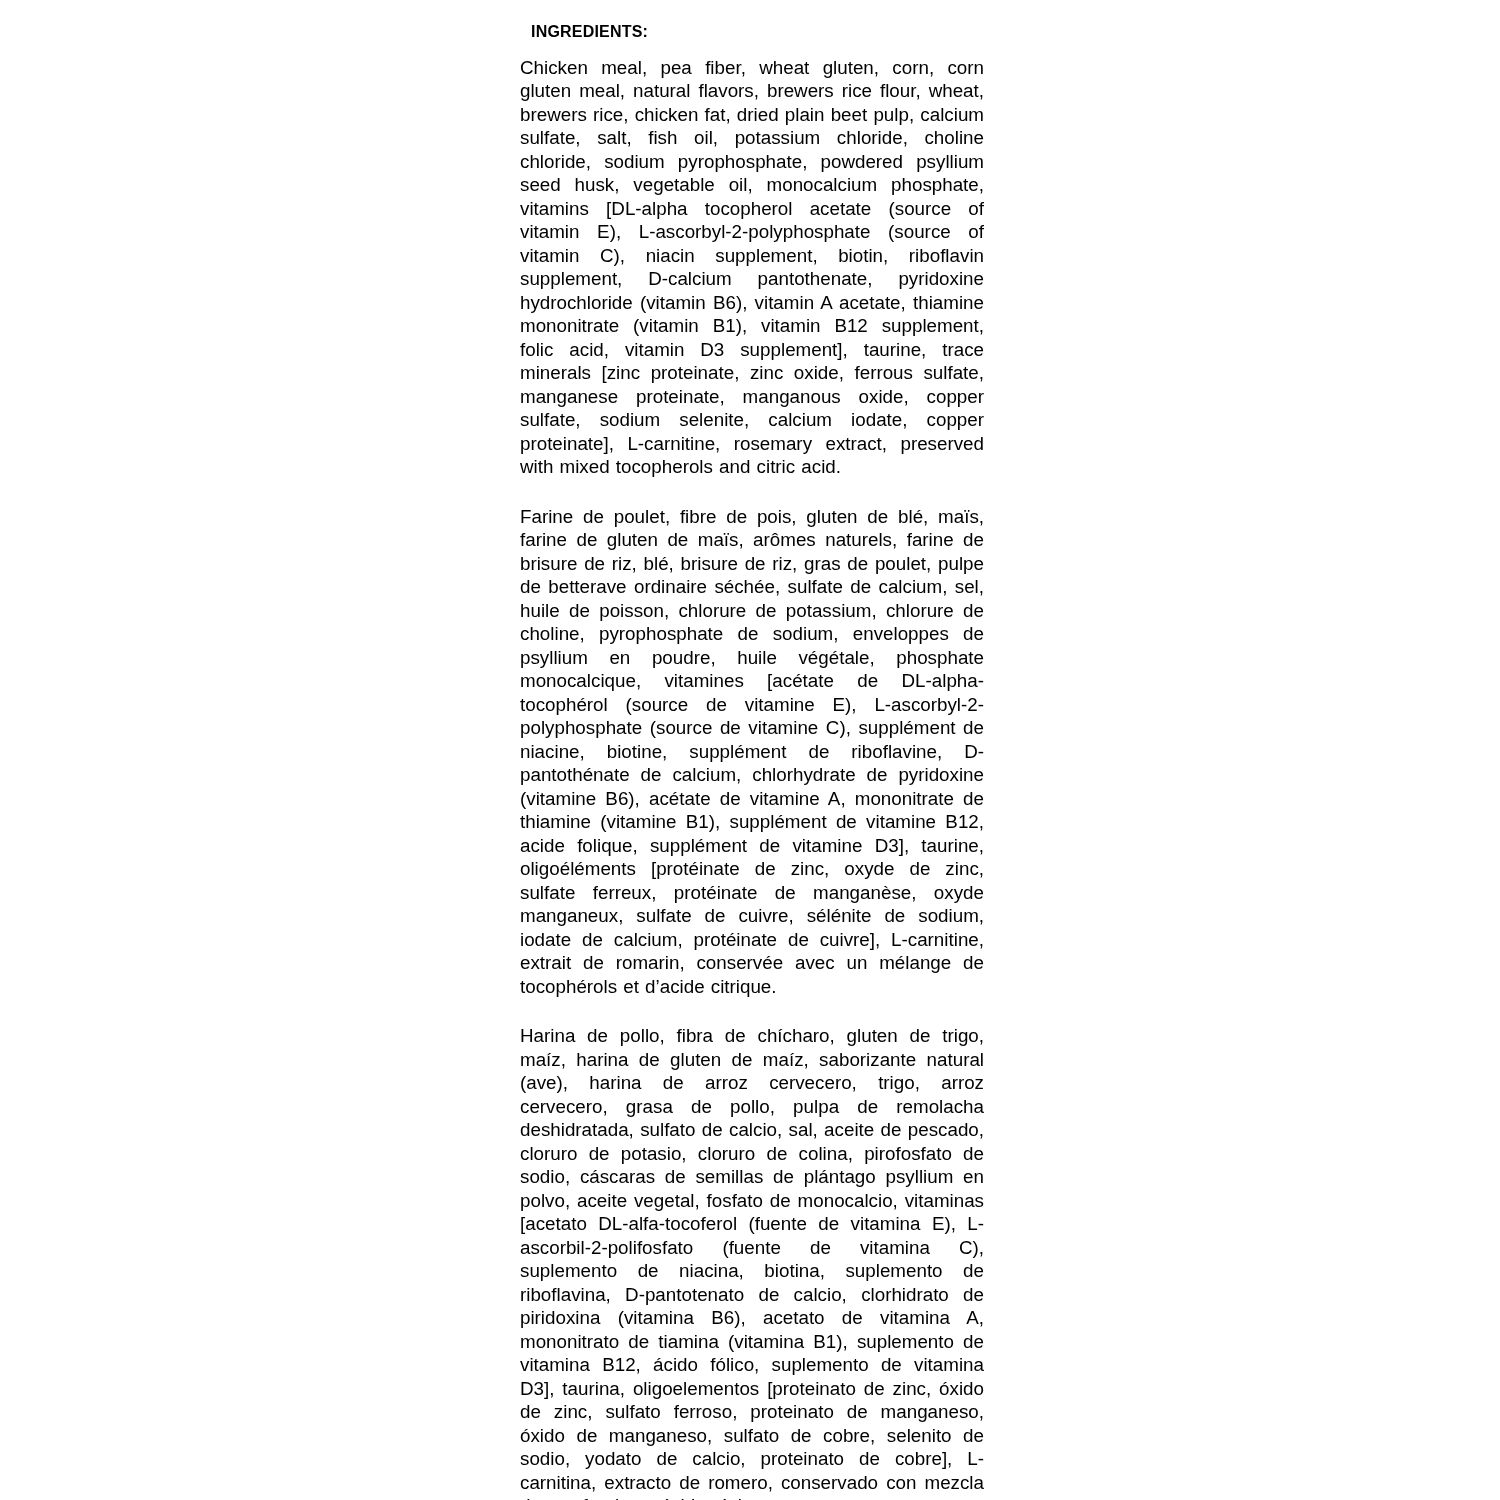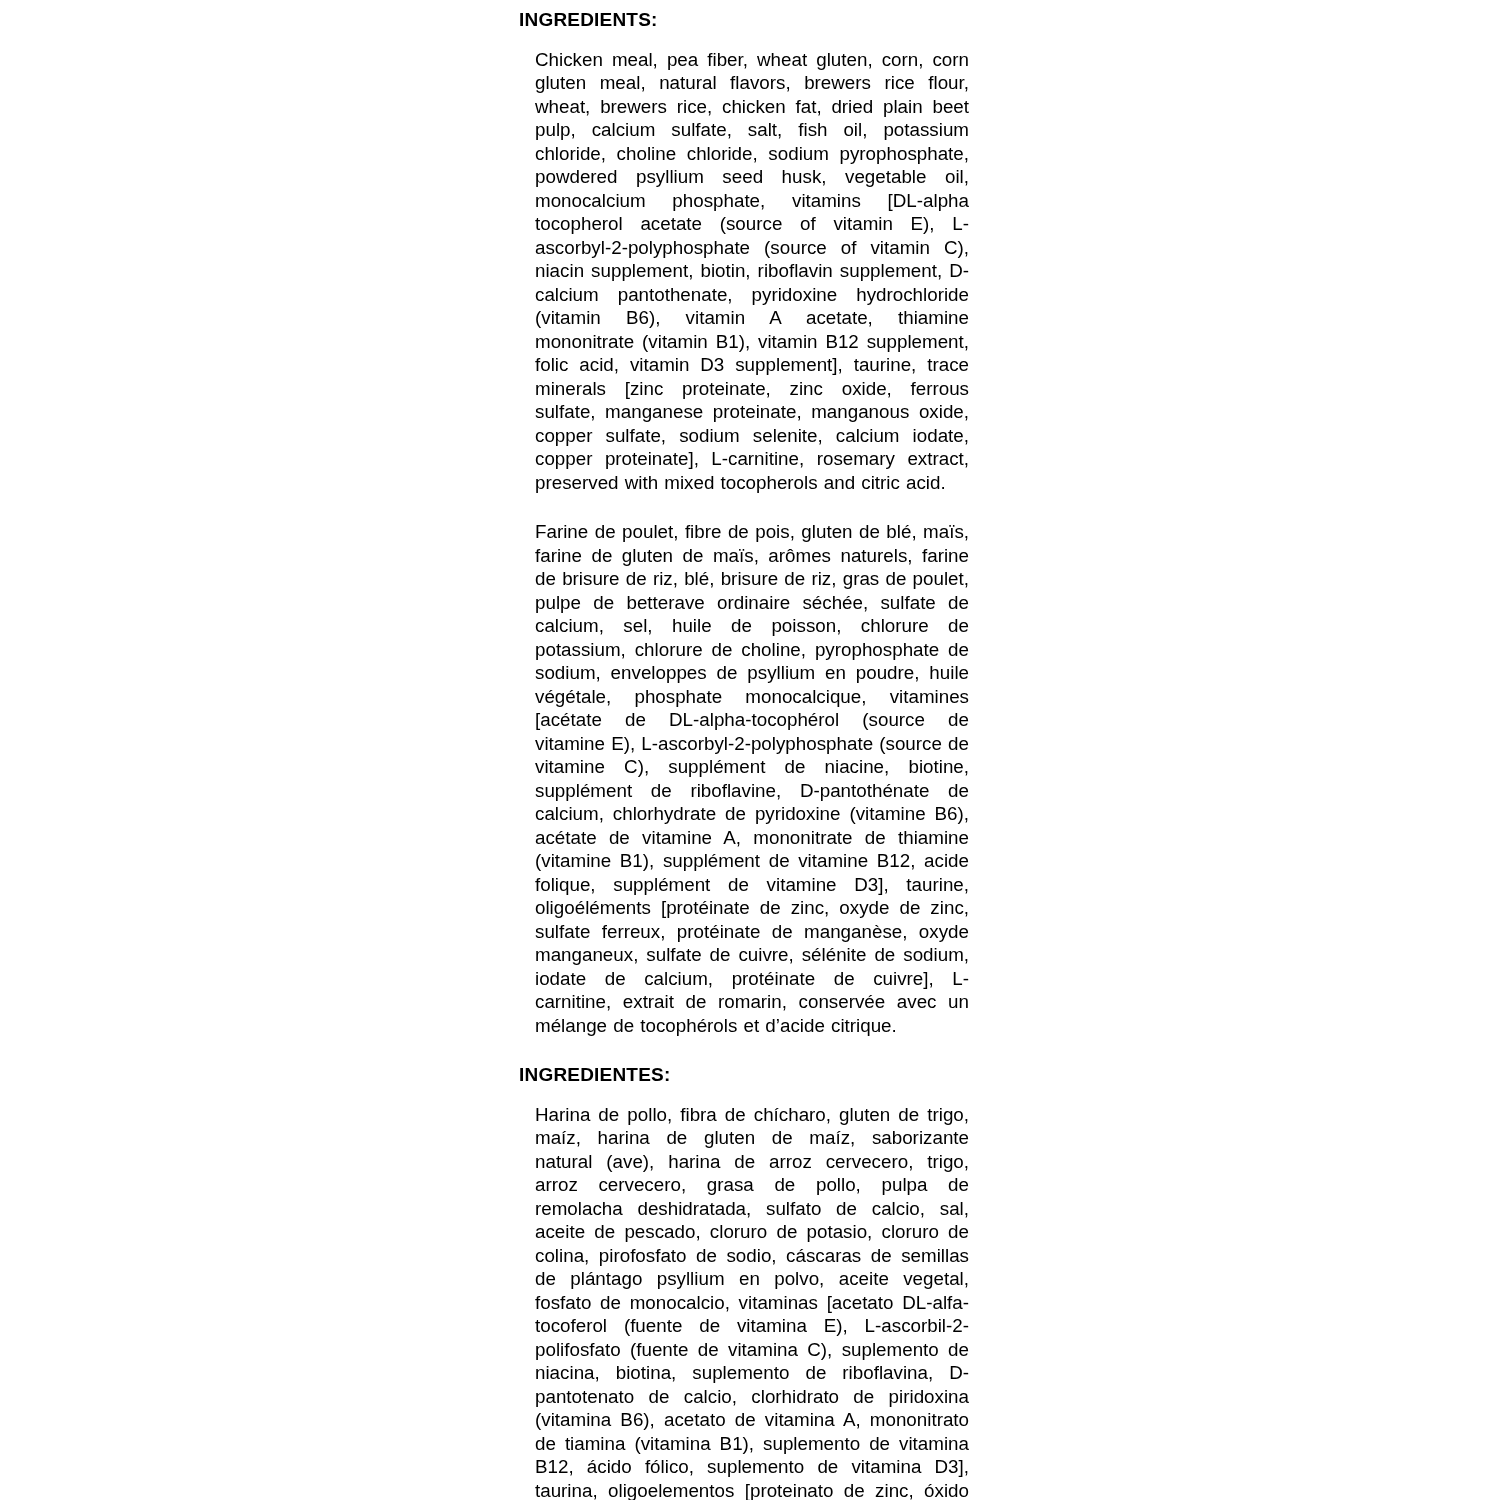--- a/index.html
+++ b/index.html
@@ -22,29 +22,29 @@
     width: 466px;
     padding-top: 8px;
   }
   .ingredient-section {
     margin: 0;
   }
   .ingredient-section + .ingredient-section {
     margin-top: 26px;
   }
   .section-heading {
-    margin: 0;
-    font-size: 19px;
+    margin: 12px;
+    font-size: 16px;
     line-height: 23.5px;
     font-weight: bold;
     letter-spacing: 0.2px;
     text-align: left;
   }
   .section-body {
-    margin: 16px;
+    margin: 1px;
     font-size: 18.8px;
     line-height: 23.5px;
     text-align: justify;
     text-justify: inter-word;
     word-spacing: 0.05em;
   }
 </style>
 </head>
 <body>
 
@@ -53,17 +53,16 @@
   <section class="ingredient-section" lang="en">
     <h2 class="section-heading">INGREDIENTS:</h2>
     <p class="section-body">Chicken meal, pea fiber, wheat gluten, corn, corn gluten meal, natural flavors, brewers rice flour, wheat, brewers rice, chicken fat, dried plain beet pulp, calcium sulfate, salt, fish oil, potassium chloride, choline chloride, sodium pyrophosphate, powdered psyllium seed husk, vegetable oil, monocalcium phosphate, vitamins [DL-alpha tocopherol acetate (source of vitamin E), L-ascorbyl-2-polyphosphate (source of vitamin C), niacin supplement, biotin, riboflavin supplement, D-calcium pantothenate, pyridoxine hydrochloride (vitamin B6), vitamin A acetate, thiamine mononitrate (vitamin B1), vitamin B12 supplement, folic acid, vitamin D3 supplement], taurine, trace minerals [zinc proteinate, zinc oxide, ferrous sulfate, manganese proteinate, manganous oxide, copper sulfate, sodium selenite, calcium iodate, copper proteinate], L-carnitine, rosemary extract, preserved with mixed tocopherols and citric acid.</p>
   </section>
 
   <section class="ingredient-section" lang="fr">
     <p class="section-body">Farine de poulet, fibre de pois, gluten de blé, maïs, farine de gluten de maïs, arômes naturels, farine de brisure de riz, blé, brisure de riz, gras de poulet, pulpe de betterave ordinaire séchée, sulfate de calcium, sel, huile de poisson, chlorure de potassium, chlorure de choline, pyrophosphate de sodium, enveloppes de psyllium en poudre, huile végétale, phosphate monocalcique, vitamines [acétate de DL-alpha-tocophérol (source de vitamine E), L-ascorbyl-2-polyphosphate (source de vitamine C), supplément de niacine, biotine, supplément de riboflavine, D-pantothénate de calcium, chlorhydrate de pyridoxine (vitamine B6), acétate de vitamine A, mononitrate de thiamine (vitamine B1), supplément de vitamine B12, acide folique, supplément de vitamine D3], taurine, oligoéléments [protéinate de zinc, oxyde de zinc, sulfate ferreux, protéinate de manganèse, oxyde manganeux, sulfate de cuivre, sélénite de sodium, iodate de calcium, protéinate de cuivre], L-carnitine, extrait de romarin, conservée avec un mélange de tocophérols et d’acide citrique.</p>
   </section>
 
   <section class="ingredient-section" lang="es">
-    <h2 class="section-heading">INGREDIENTES:</h2>
     <p class="section-body">Harina de pollo, fibra de chícharo, gluten de trigo, maíz, harina de gluten de maíz, saborizante natural (ave), harina de arroz cervecero, trigo, arroz cervecero, grasa de pollo, pulpa de remolacha deshidratada, sulfato de calcio, sal, aceite de pescado, cloruro de potasio, cloruro de colina, pirofosfato de sodio, cáscaras de semillas de plántago psyllium en polvo, aceite vegetal, fosfato de monocalcio, vitaminas [acetato DL-alfa-tocoferol (fuente de vitamina E), L-ascorbil-2-polifosfato (fuente de vitamina C), suplemento de niacina, biotina, suplemento de riboflavina, D-pantotenato de calcio, clorhidrato de piridoxina (vitamina B6), acetato de vitamina A, mononitrato de tiamina (vitamina B1), suplemento de vitamina B12, ácido fólico, suplemento de vitamina D3], taurina, oligoelementos [proteinato de zinc, óxido de zinc, sulfato ferroso, proteinato de manganeso, óxido de manganeso, sulfato de cobre, selenito de sodio, yodato de calcio, proteinato de cobre], L-carnitina, extracto de romero, conservado con mezcla de tocoferoles y ácido cítrico.</p>
   </section>
 
 </main>
 
 </body></html>

